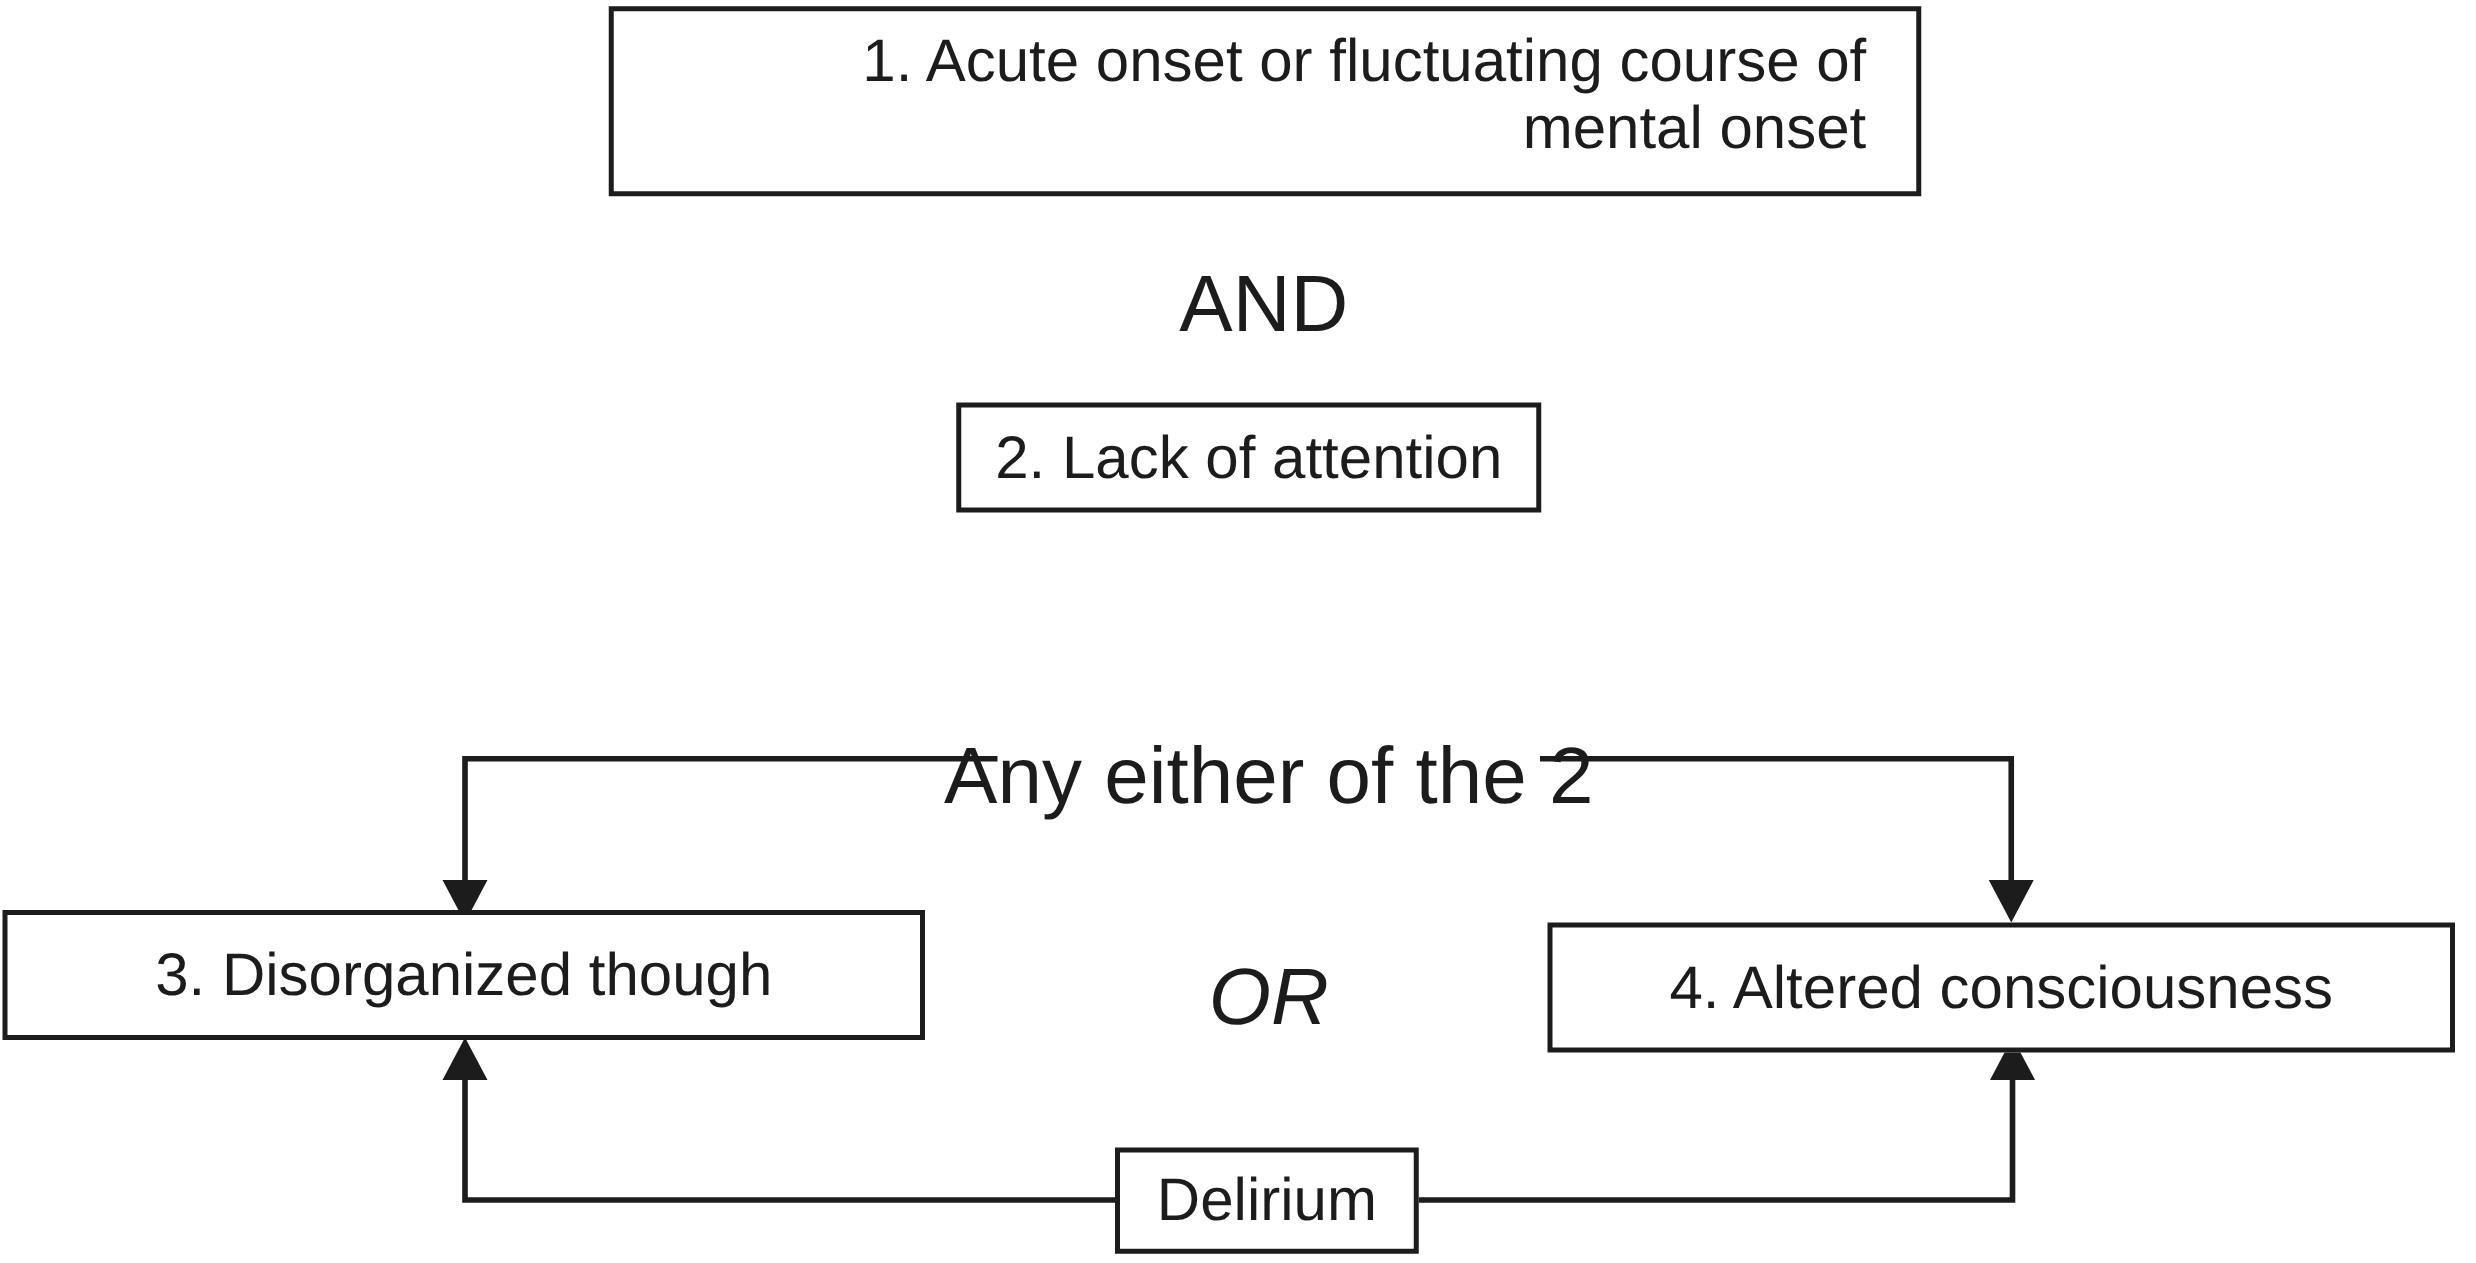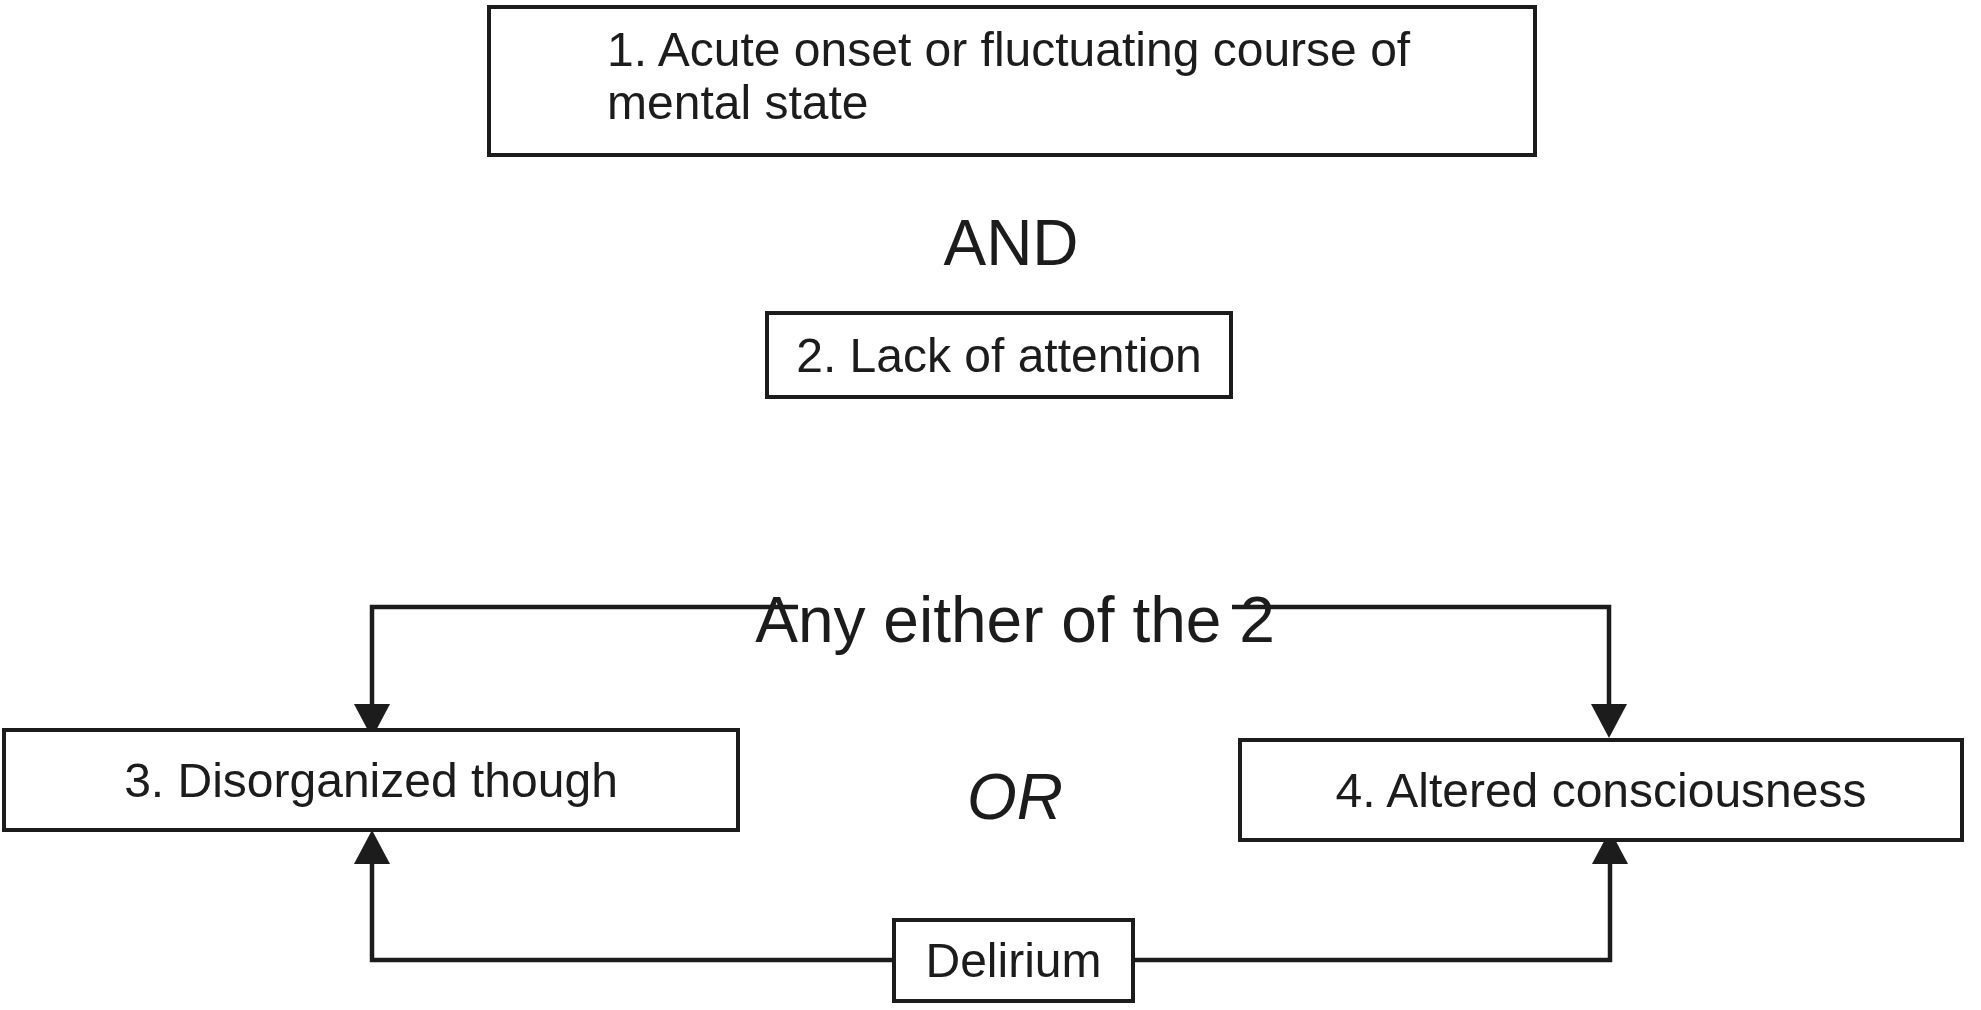--- a/index.html
+++ b/index.html
@@ -6,38 +6,39 @@
   * { margin: 0; padding: 0; box-sizing: border-box; }
   html, body { background: #fff; }
   body { font-family: "Liberation Sans", sans-serif; color: var(--ink); }
 
   .canvas {
     position: relative;
     width: 1981px;
     height: 1010px;
     background: var(--bg);
     overflow: hidden;
+    text-align: right;
   }
 
   .node {
     position: absolute;
     border: 4px solid var(--ink);
     background: var(--bg);
     font-size: 48px;
     color: var(--ink);
   }
   .node.centered {
     display: flex;
     align-items: center;
     justify-content: center;
     white-space: nowrap;
   }
 
   .node-criterion1 { left: 487px; top: 5px;   width: 1050px; height: 152px; padding: 14px 40px 0 116px; line-height: 53px; }
-  .node-criterion2 { left: 765px; top: 311px; width: 468px;  height: 88px; }
+  .node-criterion2 { left: 765px; top: 322px; width: 468px;  height: 88px; }
   .node-criterion3 { left: 2px;   top: 728px; width: 738px;  height: 104px; }
   .node-criterion4 { left: 1238px;top: 738px; width: 726px;  height: 104px; }
   .node-outcome    { left: 892px; top: 918px; width: 243px;  height: 85px; }
 
   .floating-label {
     position: absolute;
     font-size: 64px;
     color: var(--ink);
     white-space: nowrap;
     transform: translateX(-50%);
@@ -84,21 +85,21 @@
     </g>
 
     <g>
       <polyline points="1135,960 1610,960 1610,860"></polyline>
       <polygon points="1592,864 1628,864 1610,830"></polygon>
     </g>
   </svg>
 
   <div class="node node-criterion1">
     <div>1. Acute onset or fluctuating course of</div>
-    <div>mental state</div>
+    <div>mental onset</div>
   </div>
 
   <div class="floating-label label-and">AND</div>
 
   <div class="node node-criterion2 centered">
     <span>2. Lack of attention</span>
   </div>
 
   <div class="floating-label label-any-either">Any either of the 2</div>
 

